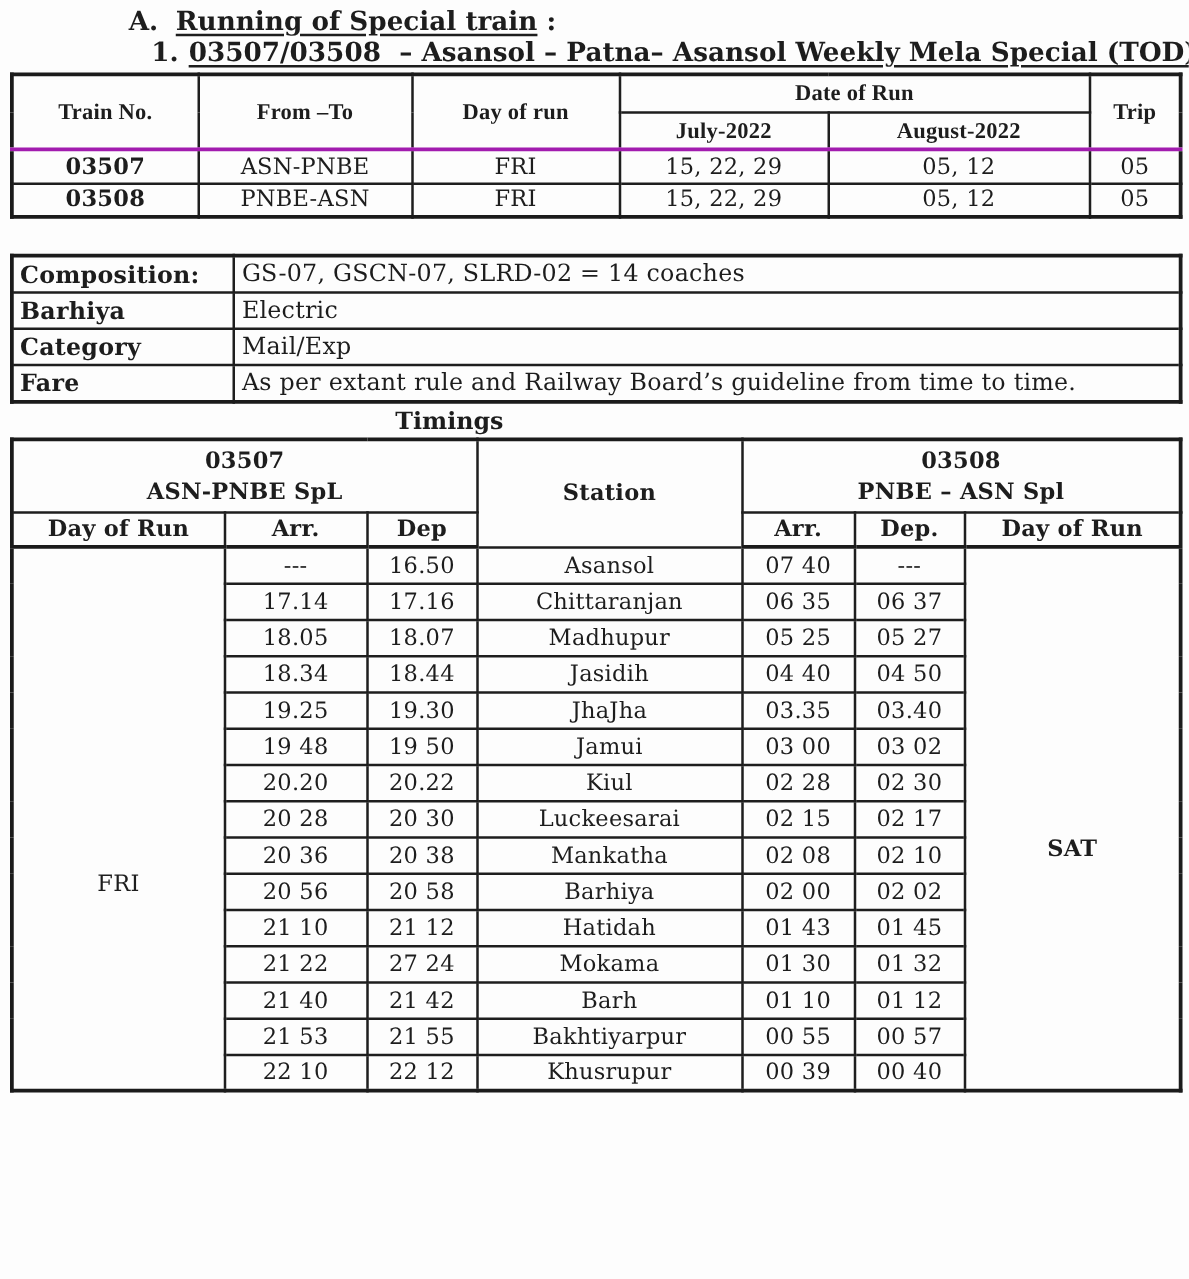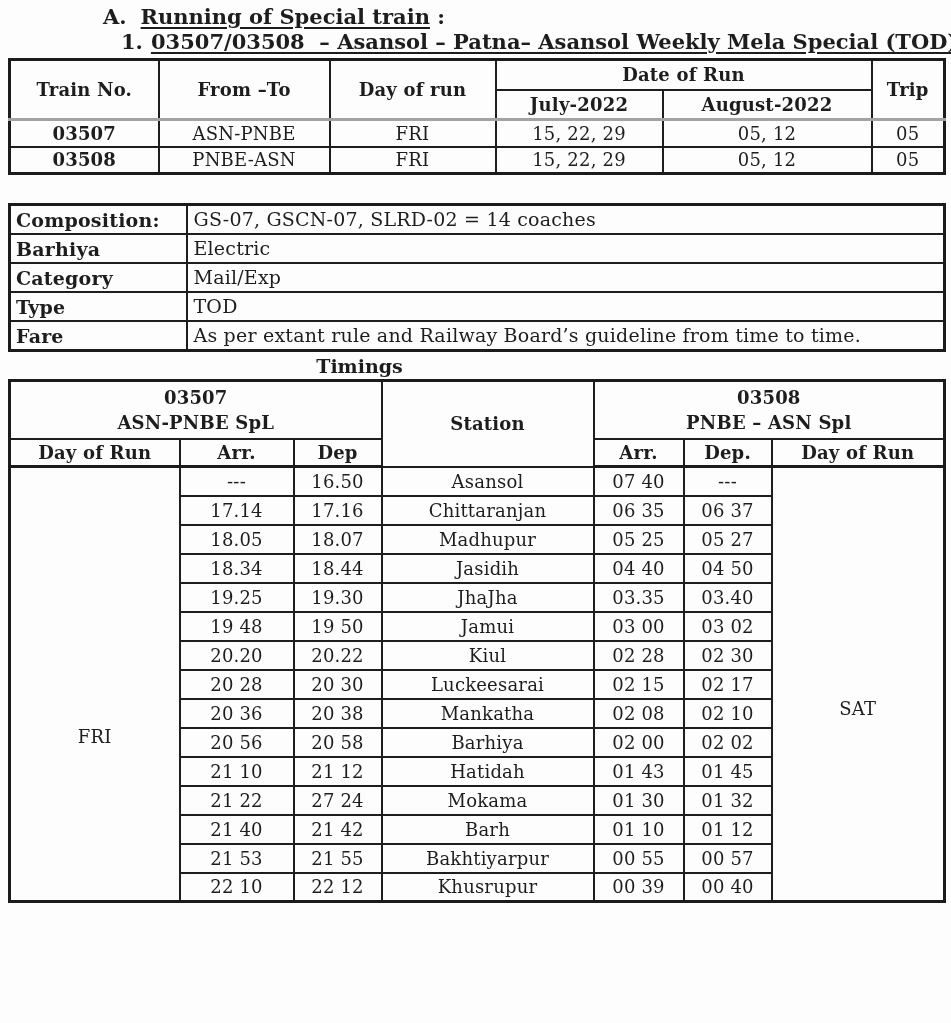--- a/index.html
+++ b/index.html
@@ -21,21 +21,21 @@
 
   
   table { border-collapse: collapse; table-layout: fixed; width: 935px; border: 3px solid #1b1b1b; letter-spacing: .2px; }
   th, td { border: 2px solid #1e1e1e; padding: 0 2px; overflow: hidden; }
 
   
   .t1 { margin-top: 4px; }
   .t1 th { font-size: 18px; font-weight: bold; text-align: center; }
   .t1 td { font-size: 18px; text-align: center; }
   .t1 thead tr { height: 30px; }
-  .t1 thead { border-bottom: 3px solid #a3a3a3; }
+  .t1 thead { border-bottom: 3px solid #a21caf; font-family: Liberation Serif, serif; }
   .t1 tbody tr { height: 27px; }
   .t1 .bold { font-weight: bold; }
 
   
   .t2 { margin-top: 28px; }
   .t2 tr { height: 29px; }
   .t2 tr.tall { height: 57px; }
   .t2 tr.tall td { vertical-align: top; }
   .t2 td { font-size: 19px; vertical-align: middle; }
   .t2 td.label { font-weight: bold; padding: 0 4px 0 5px; }
@@ -48,21 +48,21 @@
   
   .t3 th { font-size: 18px; font-weight: bold; text-align: center; }
   .t3 td { font-size: 18px; text-align: center; }
   .t3 thead tr.g { height: 58px; }
   .t3 thead tr.s { height: 28px; }
   .t3 thead tr.s th { border-bottom: 3px solid #1b1b1b; }
   .t3 thead .gline { line-height: 25px; }
   .t3 tbody tr { height: 29px; }
   .t3 td.daycell { vertical-align: middle; }
   .t3 td.dayL { padding-top: 104px; }
-  .t3 td.dayR { padding-top: 48px; }
+  .t3 td.dayR { padding-top: 48px; font-weight: bold; }
 </style>
 </head>
 <body>
 
 <div class="page">
 
   <div class="h-a"><span>A.</span><span class="title">Running of Special train</span><span> :</span></div>
 
   <div class="h-1"><span>1.</span><span class="title">03507/03508  – Asansol – Patna– Asansol Weekly Mela Special (TOD)</span></div>
 
@@ -123,26 +123,20 @@
         <tr>
           <td class="label">Barhiya</td>
           <td class="value">
             <div>Electric</div>
           </td>
         </tr>
         <tr>
           <td class="label">Category</td>
           <td class="value">
             <div>Mail/Exp</div>
-          </td>
-        </tr>
-        <tr>
-          <td class="label">Type</td>
-          <td class="value">
-            <div>TOD</div>
           </td>
         </tr>
         <tr>
           <td class="label">Fare</td>
           <td class="value">
             <div>As per extant rule and Railway Board’s guideline from time to time.</div>
           </td>
         </tr>
       </tbody>
   </table>

